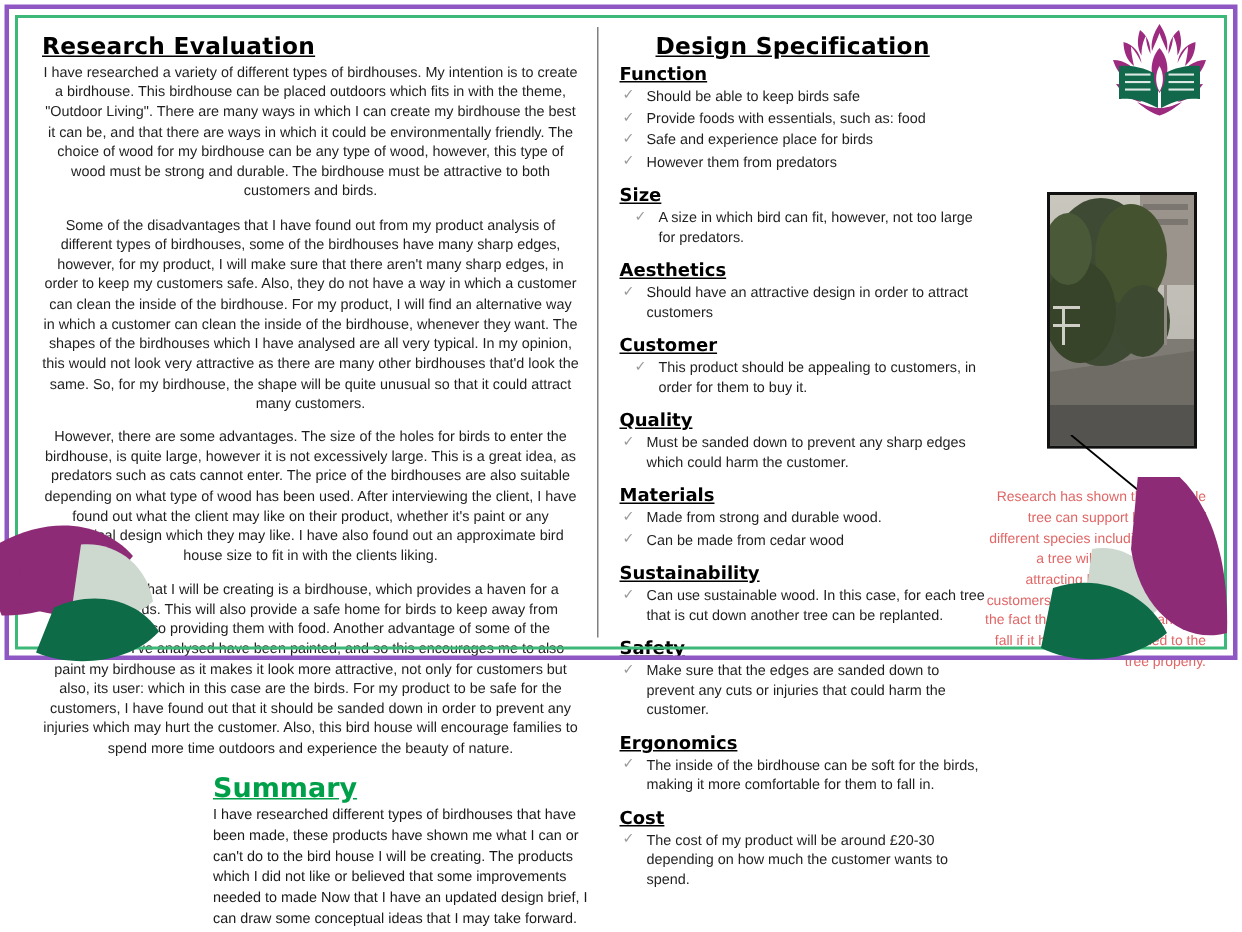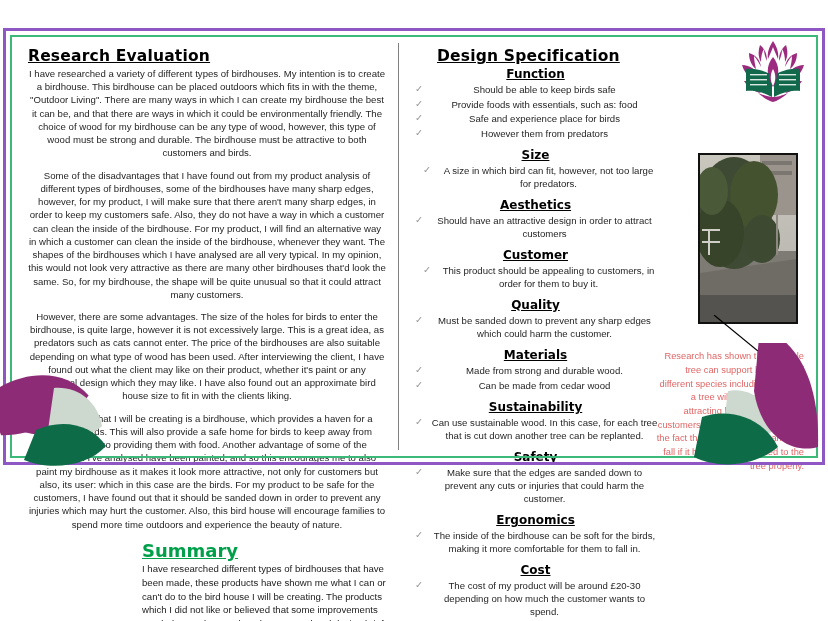--- a/index.html
+++ b/index.html
@@ -7,21 +7,20 @@
   body{
     width:828px;height:621px;overflow:hidden;
     font-family:"Liberation Sans","DejaVu Sans",sans-serif;
     color:#1a1a1a;
   }
 
   
   .page{
     position:relative;width:828px;height:443px;background:#ffffff;
     box-sizing:border-box;
-    margin-top:25px;
   }
   .border-purple{
     position:absolute;left:3px;top:3px;right:3px;bottom:3px;
     border:3px solid #8e57c4;box-sizing:border-box;pointer-events:none;z-index:6;
   }
   .border-green{
     position:absolute;left:10px;top:10px;right:10px;bottom:10px;
     border:2px solid #3cb878;box-sizing:border-box;pointer-events:none;z-index:6;
   }
 
@@ -61,21 +60,21 @@
   }
   p.body{
     font-size:9.6px;line-height:1.38;margin:0 0 9px 0;text-align:center;color:#1f1f1f;
   }
   p.body:last-child{margin-bottom:0;}
 
   .summary-block{margin-left:114px;margin-top:2px;width:252px;}
   .summary-block p{font-size:9.6px;line-height:1.45;margin:0;}
 
   
-  .spec-group{margin:0 0 8px 0;text-align:center;}
+  .spec-group{margin:0 0 8px 0;}
   .spec-group h2{margin-bottom:2px;}
   ul.ticks{list-style:none;margin:0;padding:0;}
   ul.ticks li{
     position:relative;padding-left:18px;font-size:9.6px;line-height:1.36;
     margin:0 0 1.5px 0;color:#1f1f1f;
   }
   ul.ticks li .tick{
     position:absolute;left:2px;top:0;color:#9a9a9a;font-size:9.5px;line-height:1.36;
   }
   ul.ticks.indented li{padding-left:26px;}

